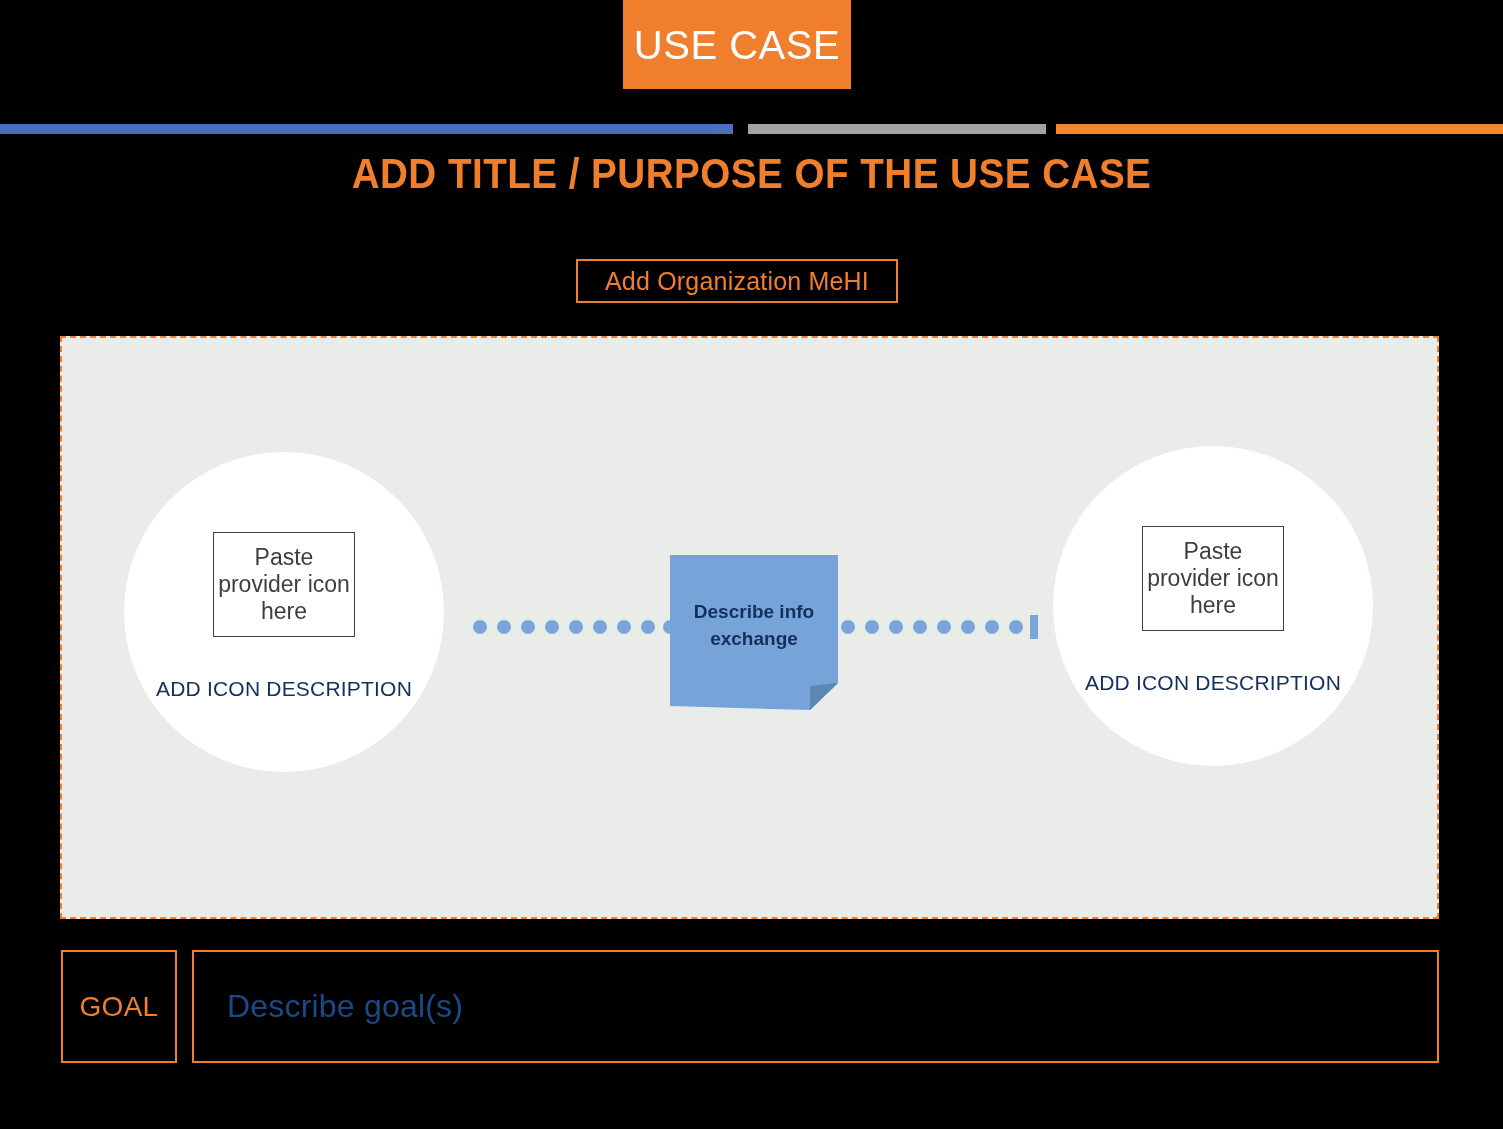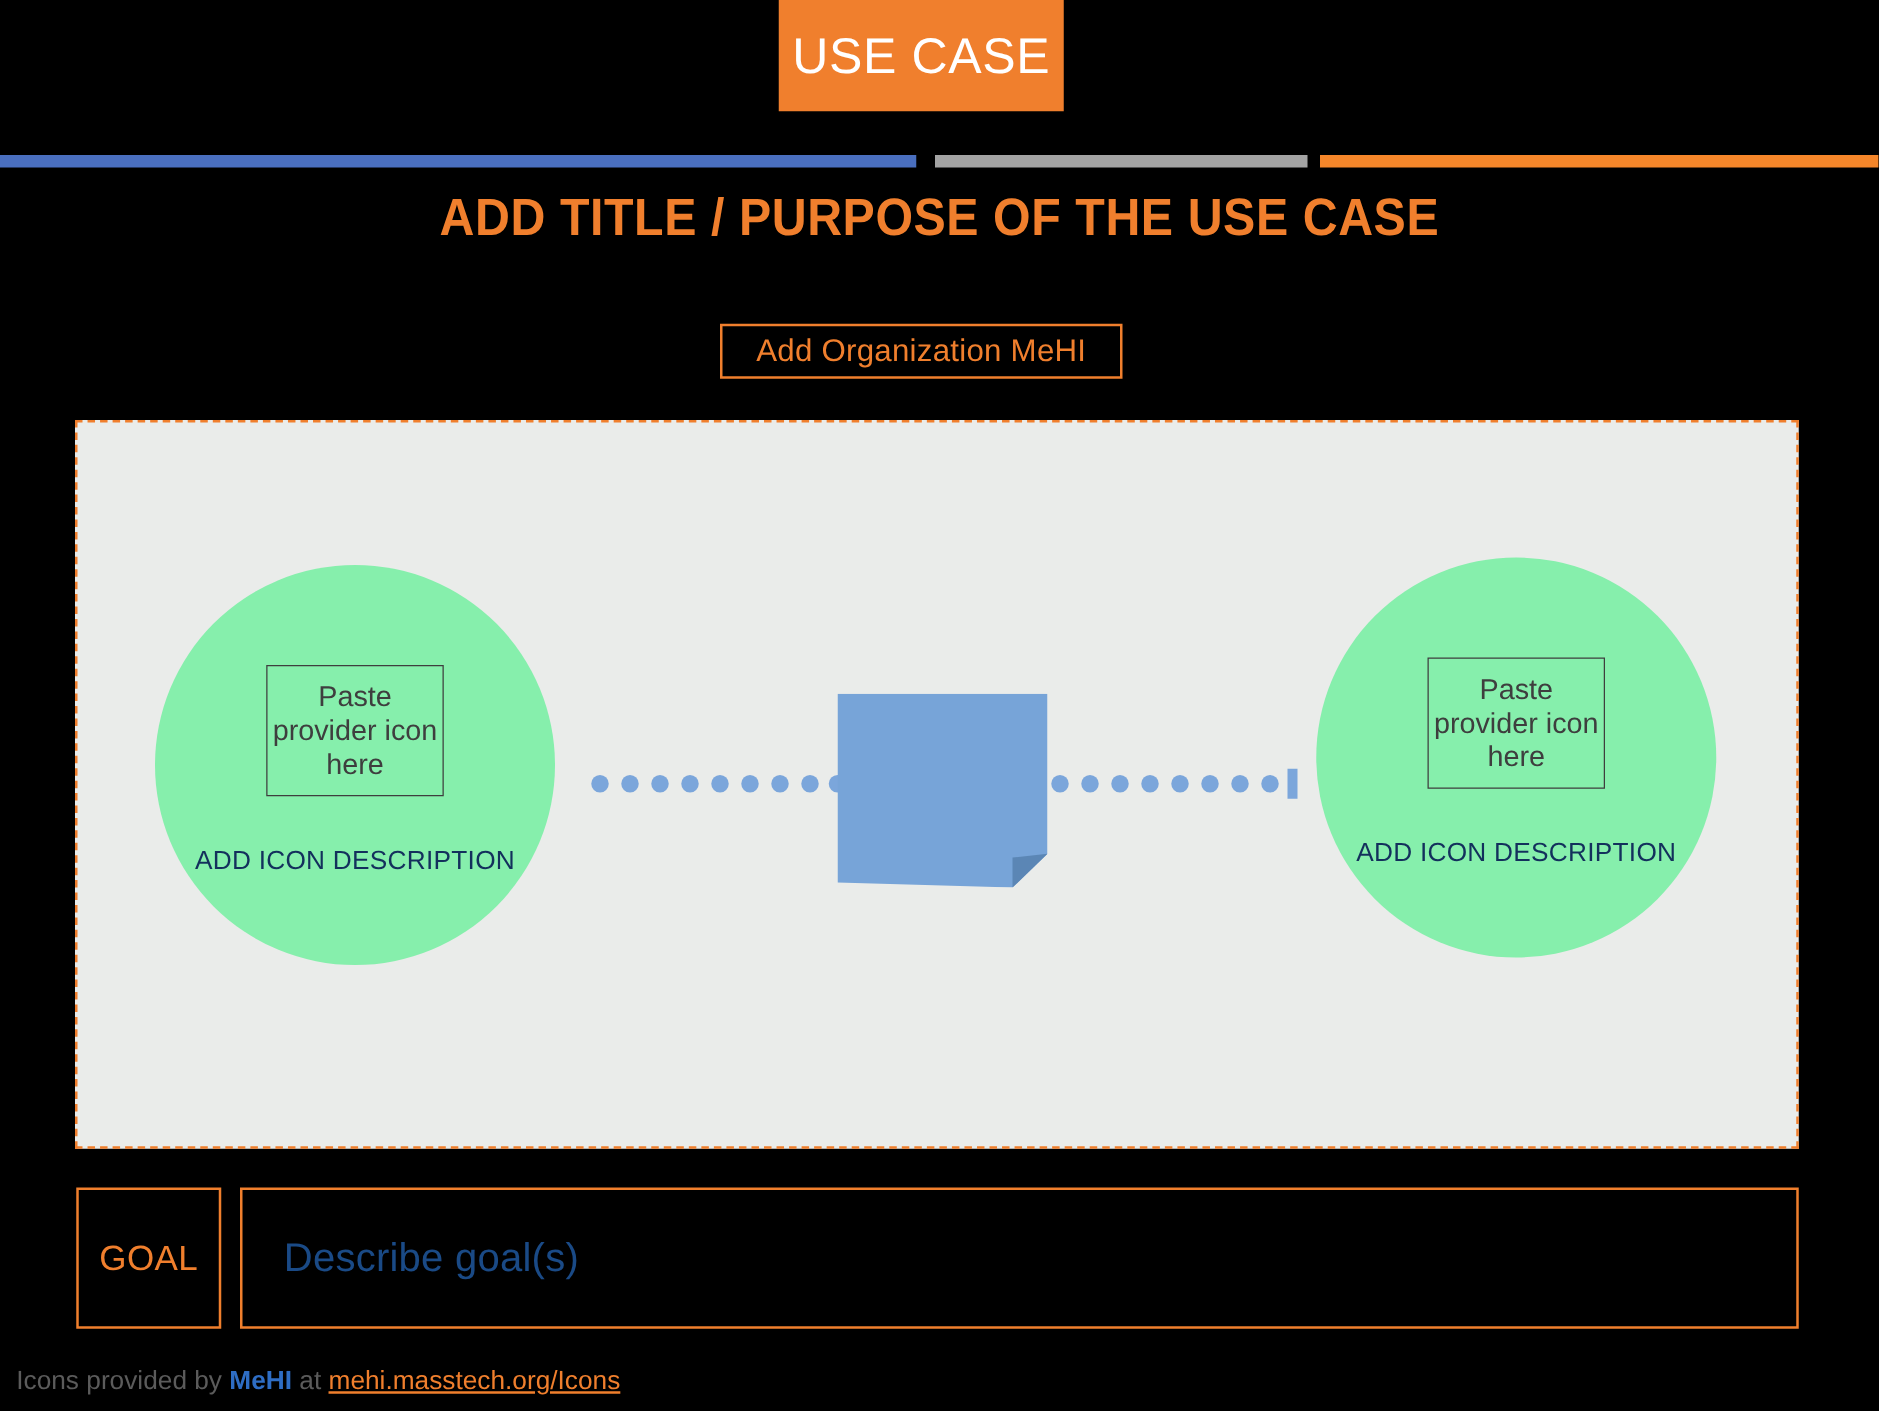--- a/index.html
+++ b/index.html
@@ -96,21 +96,21 @@
     border: 2px dashed #F07F2D;
     box-sizing: border-box;
   }
 
   
   .actor {
     position: absolute;
     width: 320px;
     height: 320px;
     border-radius: 50%;
-    background: #86efac;
+    background: #ffffff;
     display: flex;
     flex-direction: column;
     align-items: center;
   }
   .actor-left  { left: 62px;  top: 114px; }
   .actor-right { left: 991px; top: 108px; }
 
   .icon-placeholder {
     width: 142px;
     height: 105px;
@@ -253,20 +253,21 @@
           <circle cx="198" cy="12" r="7"></circle>
         </g>
       </svg>
     </div>
 
     <div class="doc-shape">
       <svg viewBox="0 0 168 155" width="168" height="155" aria-hidden="true">
         <path d="M0,0 L168,0 L168,128 L140,155 L0,151 Z" fill="#77A4D8"></path>
         <path d="M168,128 L140,155 L140,131 Z" fill="#5B86B5"></path>
       </svg>
+      <div class="doc-label">Describe info exchange</div>
     </div>
 
     <div class="connector connector-right">
       <svg viewBox="0 0 198 24" width="198" height="24" aria-hidden="true">
         <g fill="#7BA6DB">
           <circle cx="8" cy="12" r="7"></circle>
           <circle cx="32" cy="12" r="7"></circle>
           <circle cx="56" cy="12" r="7"></circle>
           <circle cx="80" cy="12" r="7"></circle>
           <circle cx="104" cy="12" r="7"></circle>
@@ -285,17 +286,14 @@
 
   </div>
 
   <div class="goal-tag">
     <span class="label">GOAL</span>
   </div>
   <div class="goal-field">
     <span class="label">Describe goal(s)</span>
   </div>
 
-  <div class="footer">
-    <span class="plain">Icons provided by </span><span class="brand">MeHI</span><span class="plain"> at </span><span class="link">mehi.masstech.org/Icons</span>
-  </div>
 
 </div>
 
 </body></html>

